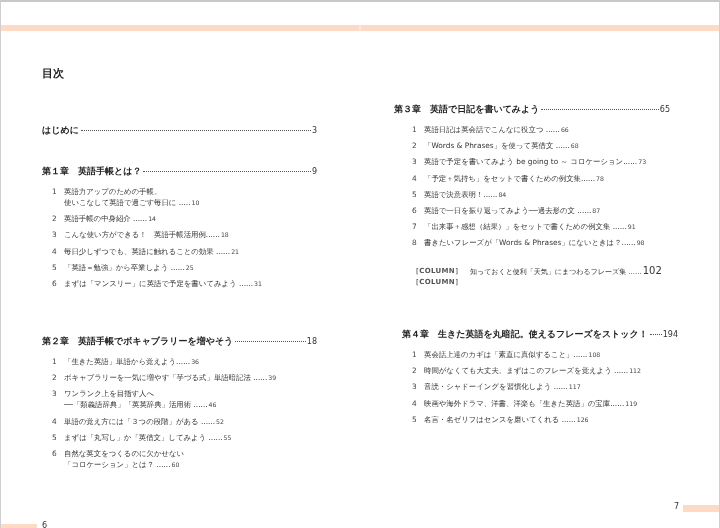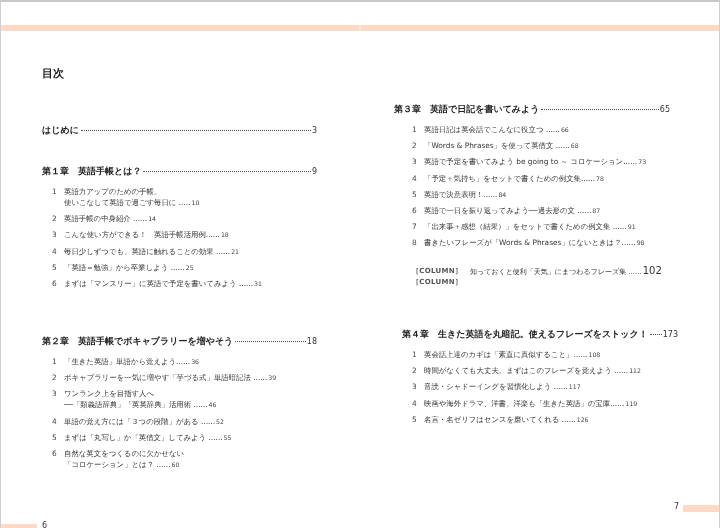--- a/index.html
+++ b/index.html
@@ -192,21 +192,21 @@
       <span><span>知っておくと便利「天気」にまつわるフレーズ集</span> ......<span class="pg">102</span></span>
     </div>
     <div class="column-line">
       <span class="tag">［COLUMN］</span>
     </div>
   </div>
 
   <div class="entry" style="left:42px; top:328px; width:276px;">
     <span class="label">第４章　生きた英語を丸暗記。使えるフレーズをストック！</span>
     <span class="leader"></span>
-    <span class="page-num">173</span>
+    <span class="page-num">194</span>
   </div>
 
   <div class="items" style="left:52px; top:349px;">
     <div class="item">
       <span class="num">1</span>
       <span class="text"><span>英会話上達のカギは「素直に真似すること」</span>......<span class="pg">108</span></span>
     </div>
     <div class="item">
       <span class="num">2</span>
       <span class="text"><span>時間がなくても大丈夫。まずはこのフレーズを覚えよう</span> ......<span class="pg">112</span></span>

